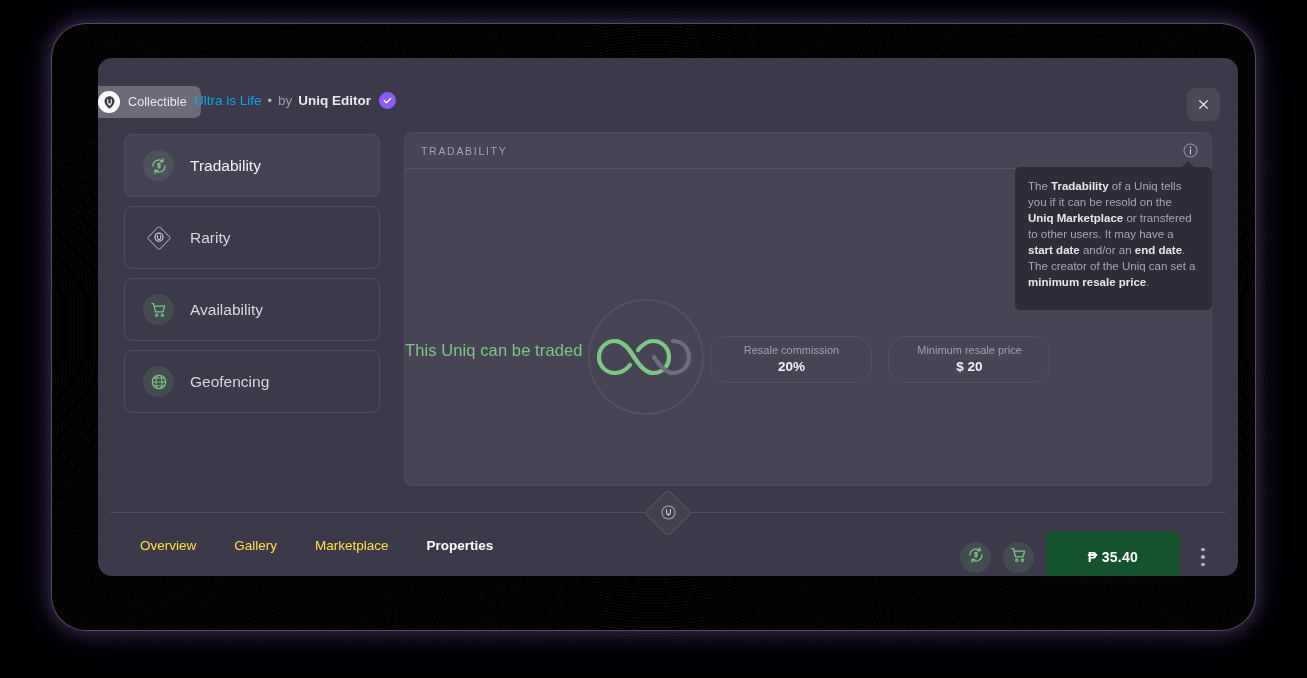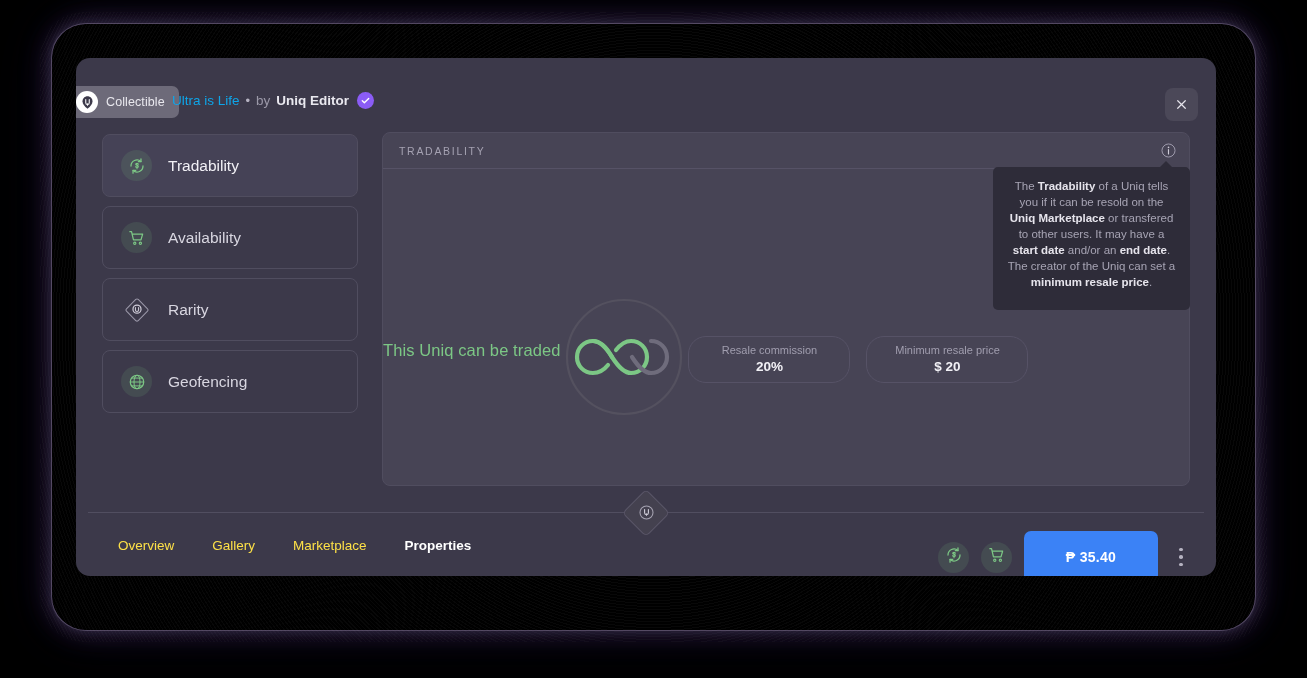--- a/index.html
+++ b/index.html
@@ -47,26 +47,25 @@
     opacity: .55;
     pointer-events: none;
     background-image:
       repeating-radial-gradient(circle at 50% 50%, rgba(255,255,255,0.05) 0 1px, rgba(0,0,0,0) 1px 3px);
     mix-blend-mode: screen;
   }
 
   
   #modal {
     position: absolute;
-    left: 76px; top: 58px;
+    left: 98px; top: 58px;
     width: 1140px; height: 518px;
     background: #3c394a;
     border-radius: 14px;
     overflow: hidden;
-    text-align: center;
   }
 
   
   .header {
     position: relative;
     height: 74px;
   }
   .badge {
     position: absolute;
     left: -6px; top: 28px;
@@ -299,21 +298,21 @@
   }
   .round-btn {
     width: 31px; height: 31px;
     border-radius: 50%;
     background: rgba(124,199,133,0.13);
     display: flex; align-items: center; justify-content: center;
     cursor: pointer;
   }
   .price-btn {
     width: 134px; height: 53px;
-    background: #3b82f6;
+    background: #14532d;
     border-radius: 7px;
     display: flex; align-items: center; justify-content: center;
     font-size: 14px; font-weight: 700; color: #ffffff;
     cursor: pointer;
     letter-spacing: .3px;
   }
   .kebab {
     width: 18px; height: 30px;
     display: flex; flex-direction: column;
     align-items: center; justify-content: center;
@@ -382,39 +381,39 @@
             <svg width="18" height="18" viewBox="0 0 24 24">
               <path d="M20 12a8 8 0 0 1-13.3 6M4 12a8 8 0 0 1 13.3-6" stroke="#7cc785" stroke-width="1.7" fill="none" stroke-linecap="round"></path>
               <path d="M17.3 2.5v3.6h-3.6M6.7 21.5v-3.6h3.6" stroke="#7cc785" stroke-width="1.7" fill="none" stroke-linecap="round" stroke-linejoin="round"></path>
               <path d="M12 8.2v7.6M13.8 9.7c0-.9-.8-1.5-1.8-1.5s-1.8.6-1.8 1.4.8 1.3 1.8 1.4 1.8.6 1.8 1.5-.8 1.5-1.8 1.5-1.8-.6-1.8-1.4" stroke="#7cc785" stroke-width="1.4" fill="none" stroke-linecap="round"></path>
             </svg>
           </span>
           <span class="side-label">Tradability</span>
         </div>
 
         <div class="side-item">
+          <span class="side-ico plain">
+            <svg width="28" height="28" viewBox="0 0 32 32">
+              <rect x="6.5" y="6.5" width="19" height="19" rx="2" transform="rotate(45 16 16)" stroke="#9a97a8" stroke-width="1.2" fill="none"></rect>
+              <circle cx="16" cy="15" r="4.6" stroke="#cfccd8" stroke-width="1.4" fill="none"></circle>
+              <path d="M14.2 13.3v2.6c0 1 .8 1.8 1.8 1.8s1.8-.8 1.8-1.8v-2.6" stroke="#cfccd8" stroke-width="1.2" fill="none" stroke-linecap="round"></path>
+            </svg>
+          </span>
+          <span class="side-label">Rarity</span>
+        </div>
+
+        <div class="side-item">
           <span class="side-ico">
             <svg width="18" height="18" viewBox="0 0 24 24">
               <path d="M2.5 3.5h2.2l2.6 11h10l2.2-7.6H6" stroke="#7cc785" stroke-width="1.7" fill="none" stroke-linecap="round" stroke-linejoin="round"></path>
               <circle cx="9" cy="19" r="1.5" stroke="#7cc785" stroke-width="1.5" fill="none"></circle>
               <circle cx="16.5" cy="19" r="1.5" stroke="#7cc785" stroke-width="1.5" fill="none"></circle>
             </svg>
           </span>
           <span class="side-label">Availability</span>
-        </div>
-
-        <div class="side-item">
-          <span class="side-ico plain">
-            <svg width="28" height="28" viewBox="0 0 32 32">
-              <rect x="6.5" y="6.5" width="19" height="19" rx="2" transform="rotate(45 16 16)" stroke="#9a97a8" stroke-width="1.2" fill="none"></rect>
-              <circle cx="16" cy="15" r="4.6" stroke="#cfccd8" stroke-width="1.4" fill="none"></circle>
-              <path d="M14.2 13.3v2.6c0 1 .8 1.8 1.8 1.8s1.8-.8 1.8-1.8v-2.6" stroke="#cfccd8" stroke-width="1.2" fill="none" stroke-linecap="round"></path>
-            </svg>
-          </span>
-          <span class="side-label">Rarity</span>
         </div>
 
         <div class="side-item">
           <span class="side-ico">
             <svg width="18" height="18" viewBox="0 0 24 24">
               <circle cx="12" cy="12" r="9" stroke="#7cc785" stroke-width="1.6" fill="none"></circle>
               <ellipse cx="12" cy="12" rx="4" ry="9" stroke="#7cc785" stroke-width="1.4" fill="none"></ellipse>
               <path d="M3 12h18M4.6 6.8h14.8M4.6 17.2h14.8" stroke="#7cc785" stroke-width="1.3" fill="none"></path>
             </svg>
           </span>

